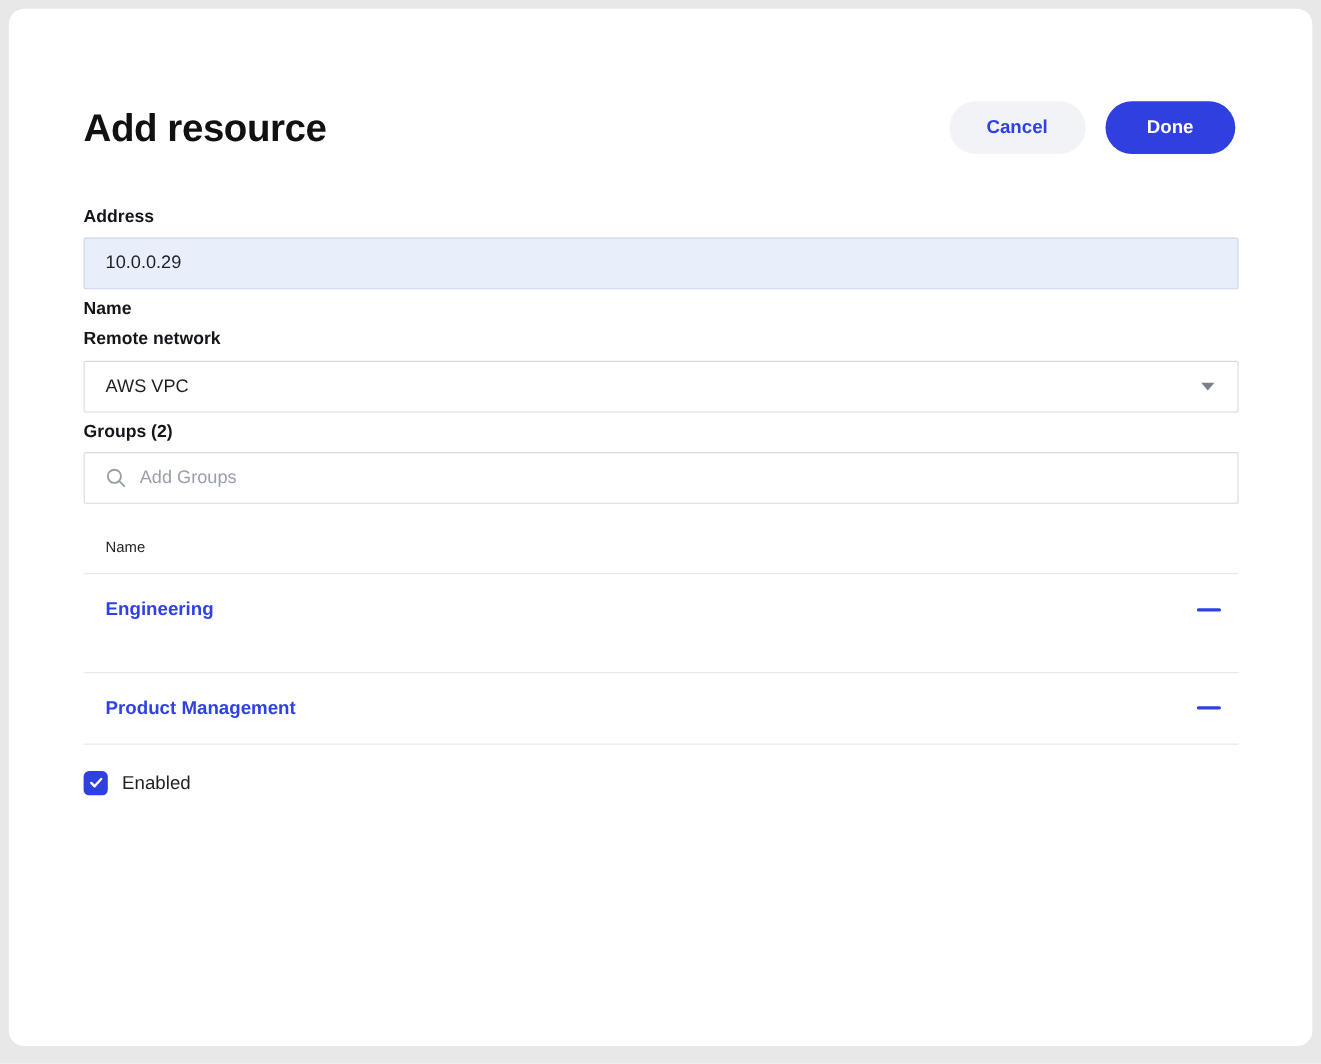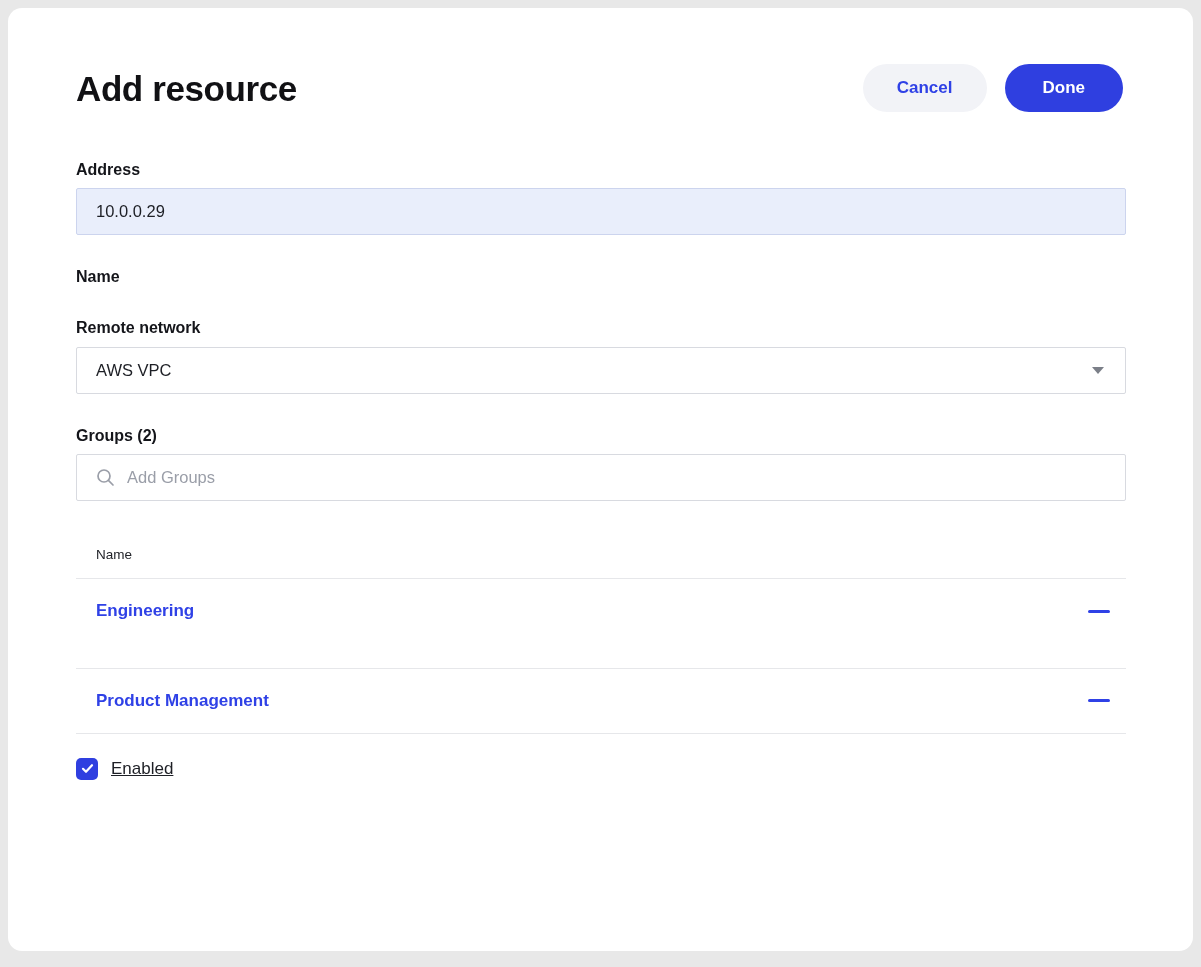--- a/index.html
+++ b/index.html
@@ -30,21 +30,21 @@
     border-radius: 14px;
     padding: 0 68px;
     overflow: hidden;
   }
 
   
   .header {
     display: flex;
     align-items: center;
     justify-content: space-between;
-    padding-top: 56px;
+    padding-top: 84px;
     padding-bottom: 0;
   }
   .page-title {
     font-size: 35px;
     font-weight: bold;
     color: #111114;
     letter-spacing: -0.4px;
     line-height: 1;
     margin: 0;
   }
@@ -98,21 +98,21 @@
     align-items: center;
     padding: 0 19px;
     font-size: 16.5px;
     color: #1d1f25;
   }
   .input.focused {
     background: #e9eefb;
     border-color: #ccd4ee;
   }
   .field {
-    margin-bottom: 32px;
+    margin-bottom: 8px;
   }
   .select {
     justify-content: space-between;
   }
   .caret {
     width: 0;
     height: 0;
     border-left: 6px solid transparent;
     border-right: 6px solid transparent;
     border-top: 7px solid #7b7f88;
@@ -201,21 +201,20 @@
     background: #2f3fe0;
     display: flex;
     align-items: center;
     justify-content: center;
     cursor: pointer;
   }
   .checkbox svg { display: block; }
   .checkbox-text {
     font-size: 17px;
     color: #1d1f25;
-    text-decoration: underline;
   }
 </style>
 </head>
 <body>
 
 <div class="page">
   <div class="card">
 
     <div class="header">
       <h1 class="page-title">Add resource</h1>

